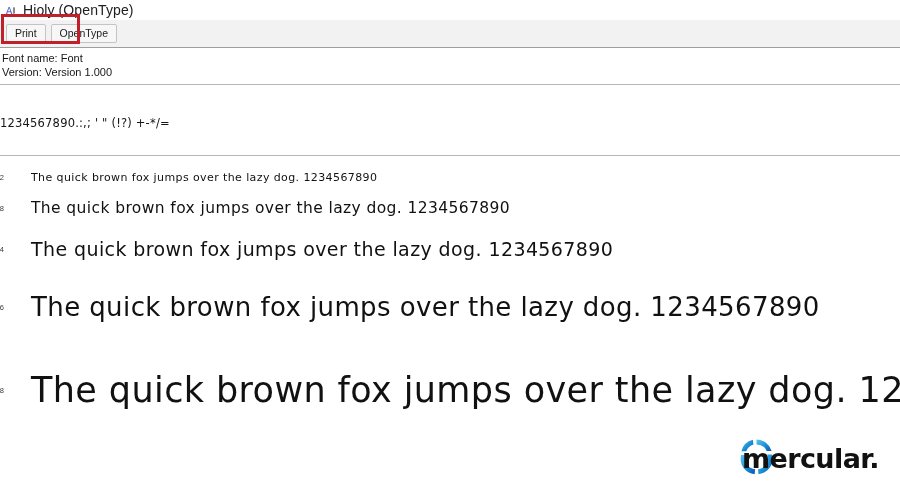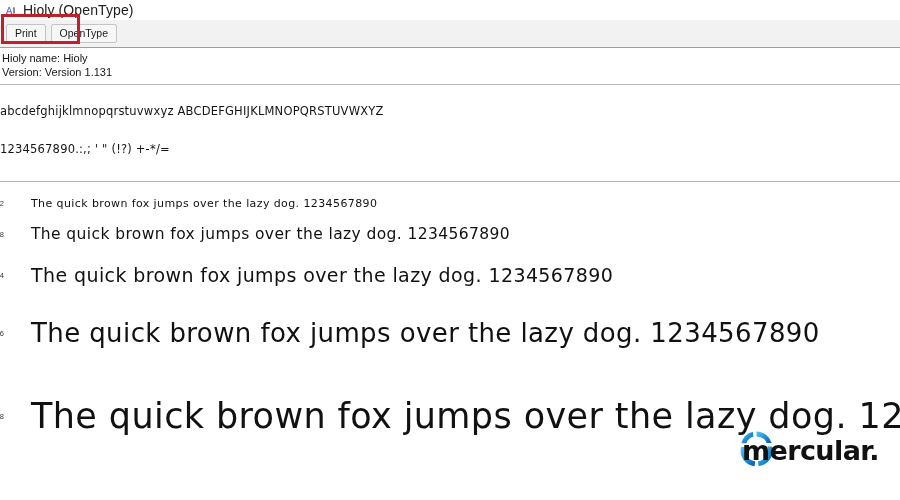--- a/index.html
+++ b/index.html
@@ -153,21 +153,21 @@
   .s12 { height: 26px; align-items: center; }
   .s18 { height: 36px; align-items: center; }
   .s24 { height: 46px; align-items: center; }
   .s36 { height: 70px; align-items: center; }
   .s48 { height: 96px; align-items: center; }
 
   
   .logo {
     position: absolute;
     right: 14px;
-    bottom: 26px;
+    bottom: 18px;
     display: flex;
     align-items: center;
     height: 46px;
   }
   .logo svg { display: block; }
 </style>
 </head>
 <body>
 
 <div class="titlebar">
@@ -179,28 +179,27 @@
   <span class="title-text">Hioly (OpenType)</span>
 </div>
 
 <div class="toolbar">
   <button class="tool-btn">Print</button>
   <button class="tool-btn">OpenType</button>
   <div class="red-highlight"></div>
 </div>
 
 <div class="meta">
-  <div class="meta-line">Hioly name: Hioly</div>
-  <div class="meta-line">Version: Version 1.131</div>
+  <div class="meta-line">Font name: Font</div>
+  <div class="meta-line">Version: Version 1.000</div>
 </div>
 
 <div class="divider divider-top"></div>
 
 <div class="glyph-block">
-  <div class="glyph-line alpha">abcdefghijklmnopqrstuvwxyz  ABCDEFGHIJKLMNOPQRSTUVWXYZ</div>
   <div class="glyph-line nums">1234567890.:,; ' " (!?) +-*/=</div>
 </div>
 
 <div class="divider divider-mid"></div>
 
 <div class="samples">
   <div class="sample-row s12">
     <span class="sample-size">12</span>
     <span class="sample-text">The quick brown fox jumps over the lazy dog. 1234567890</span>
   </div>

